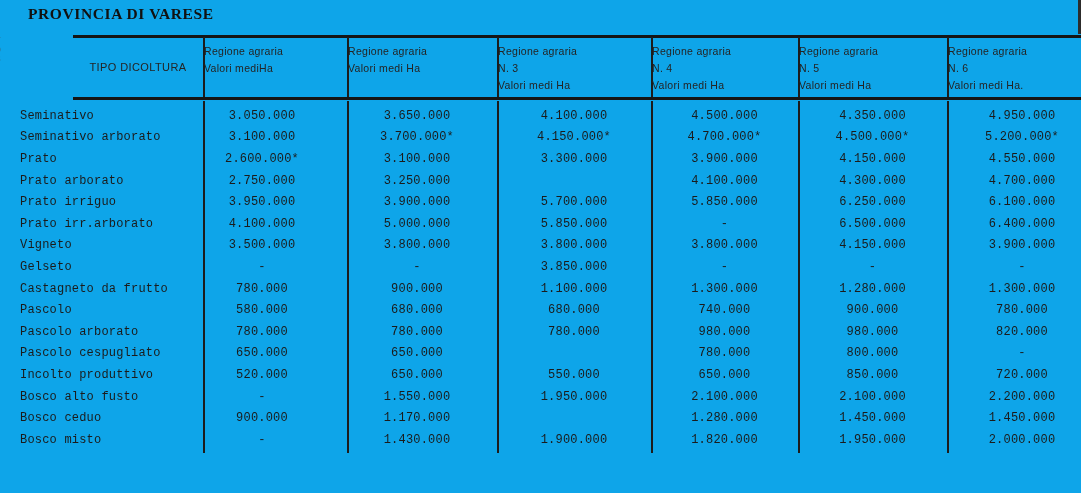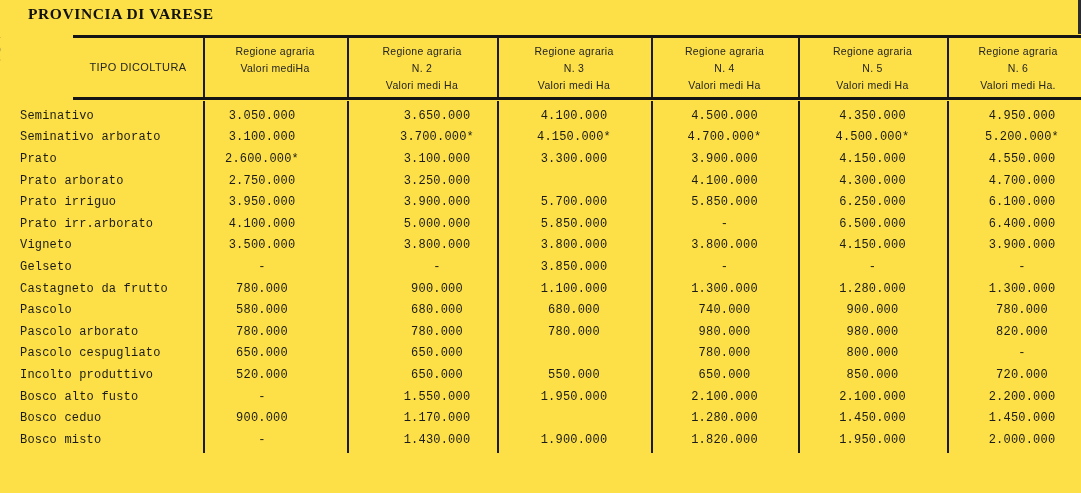--- a/index.html
+++ b/index.html
@@ -3,21 +3,21 @@
 <meta charset="utf-8">
 <style>
   html,body{margin:0;padding:0;}
   body{
     width:1081px;height:493px;
     background:#ffffff;
     font-family:"Liberation Sans", sans-serif;
   }
   .page{
     position:relative;width:1081px;height:493px;overflow:hidden;
-    background:#fde047;
+    background:#0ea5e9;
   }
   
   .edge-text{
     position:absolute;left:-4px;top:37px;width:7px;
     font:8px/9px "DejaVu Sans Mono", monospace;color:#4a4a4a;
     word-break:break-all;letter-spacing:0;
   }
   
   .edge-artifact{
     position:absolute;right:0;top:0;width:3px;height:34px;background:#2c2c2c;
@@ -31,21 +31,21 @@
   .hline{position:absolute;background:#151515;}
   .top-line{left:73px;top:0;width:1008px;height:3px;}
   .head-bottom-line{left:73px;top:62px;width:1008px;height:2.5px;}
   .vline{position:absolute;width:2px;background:#1c1c1c;}
   .vline.head{top:2px;height:60px;}
   .vline.body{top:66px;height:352px;}
   .vx1{left:203px}.vx2{left:347px}.vx3{left:497px}
   .vx4{left:651px}.vx5{left:798px}.vx6{left:947px}
   
   .hcell{
-    position:absolute;top:4px;height:56px;text-align:center;
+    position:absolute;top:4px;height:56px;
     font-size:10.5px;color:#242424;letter-spacing:0.3px;
   }
   .hcell .hl{display:block;line-height:17px;}
   .hcell .hl.first{margin-top:4px;}
   .corner{
     position:absolute;left:74px;top:2px;width:128px;height:60px;
     display:flex;align-items:center;justify-content:center;
     font-size:11px;color:#242424;letter-spacing:0.4px;
   }
   .h1{left:204px;width:142px}.h2{left:348px;width:148px}
@@ -54,21 +54,21 @@
   
   .tbody{position:absolute;left:0;top:70px;width:1081px;}
   .tr{position:relative;height:21.6px;}
   .td{
     position:absolute;top:50%;transform:translateY(-50%);
     font-family:"Liberation Mono", "DejaVu Sans Mono", monospace;
     font-size:12px;color:#1b1b1b;letter-spacing:0.2px;white-space:nowrap;
   }
   .label{left:20px;}
   .val{text-align:center;}
-  .c1{left:190px;width:144px}.c2{left:362px;width:150px}
+  .c1{left:190px;width:144px}.c2{left:342px;width:150px}
   .c3{left:497px;width:154px}.c4{left:651px;width:147px}
   .c5{left:798px;width:149px}.c6{left:947px;width:150px}
 </style>
 </head>
 <body>
 
 <div class="page">
 
   <div class="edge-text">703</div>
   <div class="edge-artifact"></div>
@@ -94,21 +94,20 @@
     <div class="vline body vx6"></div>
 
     <div class="corner">TIPO DICOLTURA</div>
 
     <div class="hcell h1">
       <span class="hl first">Regione agraria</span>
       <span class="hl">Valori mediHa</span>
     </div>
     <div class="hcell h2">
       <span class="hl first">Regione agraria</span>
-      <span class="hl">N. 2</span>
       <span class="hl">Valori medi Ha</span>
     </div>
     <div class="hcell h3">
       <span class="hl first">Regione agraria</span>
       <span class="hl">N. 3</span>
       <span class="hl">Valori medi Ha</span>
     </div>
     <div class="hcell h4">
       <span class="hl first">Regione agraria</span>
       <span class="hl">N. 4</span>

